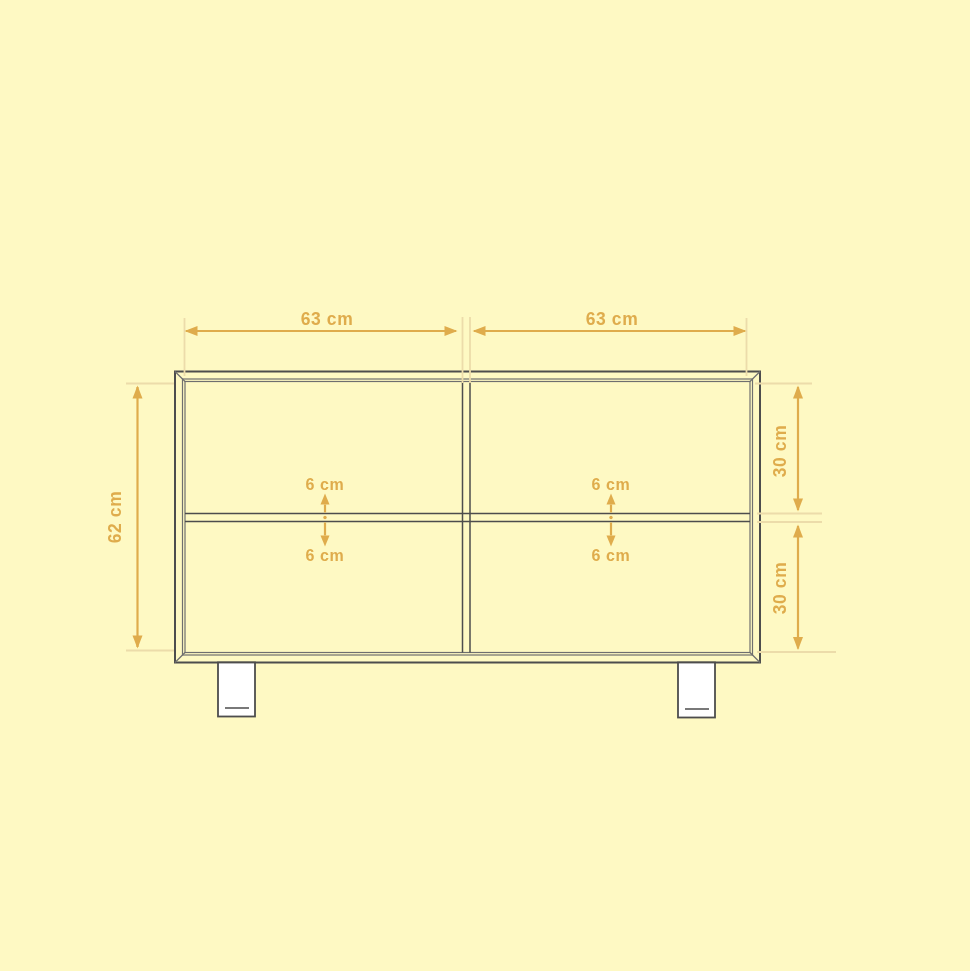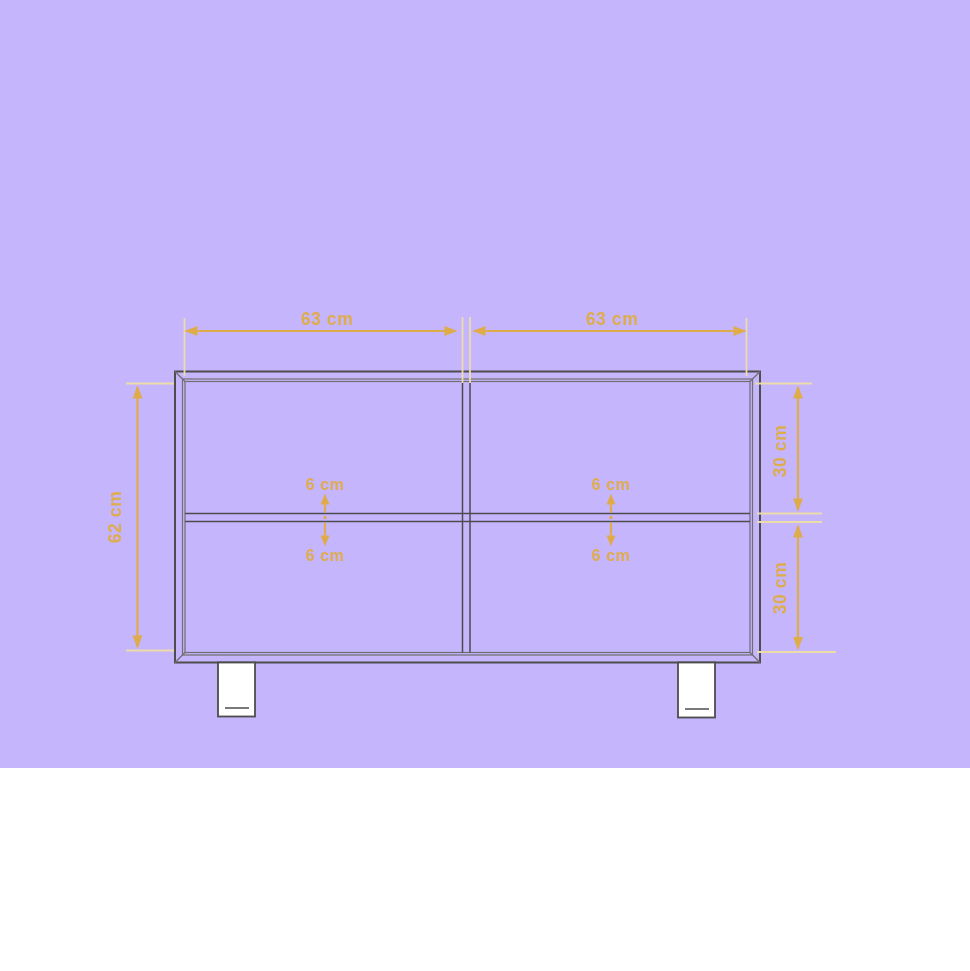--- a/index.html
+++ b/index.html
@@ -1,20 +1,20 @@
 <!DOCTYPE html>
 <html><head>
 <meta charset="utf-8">
 <style>
   html, body { margin: 0; padding: 0; background: #ffffff; }
   .page {
     position: relative;
     width: 970px;
-    height: 768px;
-    background: #c4b5fd;
+    height: 971px;
+    background: #fef9c3;
     overflow: hidden;
     font-family: "Liberation Sans", "DejaVu Sans", sans-serif;
     text-align: right;
   }
   svg { position: absolute; inset: 0; display: block; }
 
   
   .cab-outer   { fill: none; stroke: #4d4d4d; stroke-width: 2;   }
   .cab-inner   { fill: none; stroke: #6f6f6f; stroke-width: 1.2; }
   .cab-line    { stroke: #4d4d4d; stroke-width: 1.5; }

